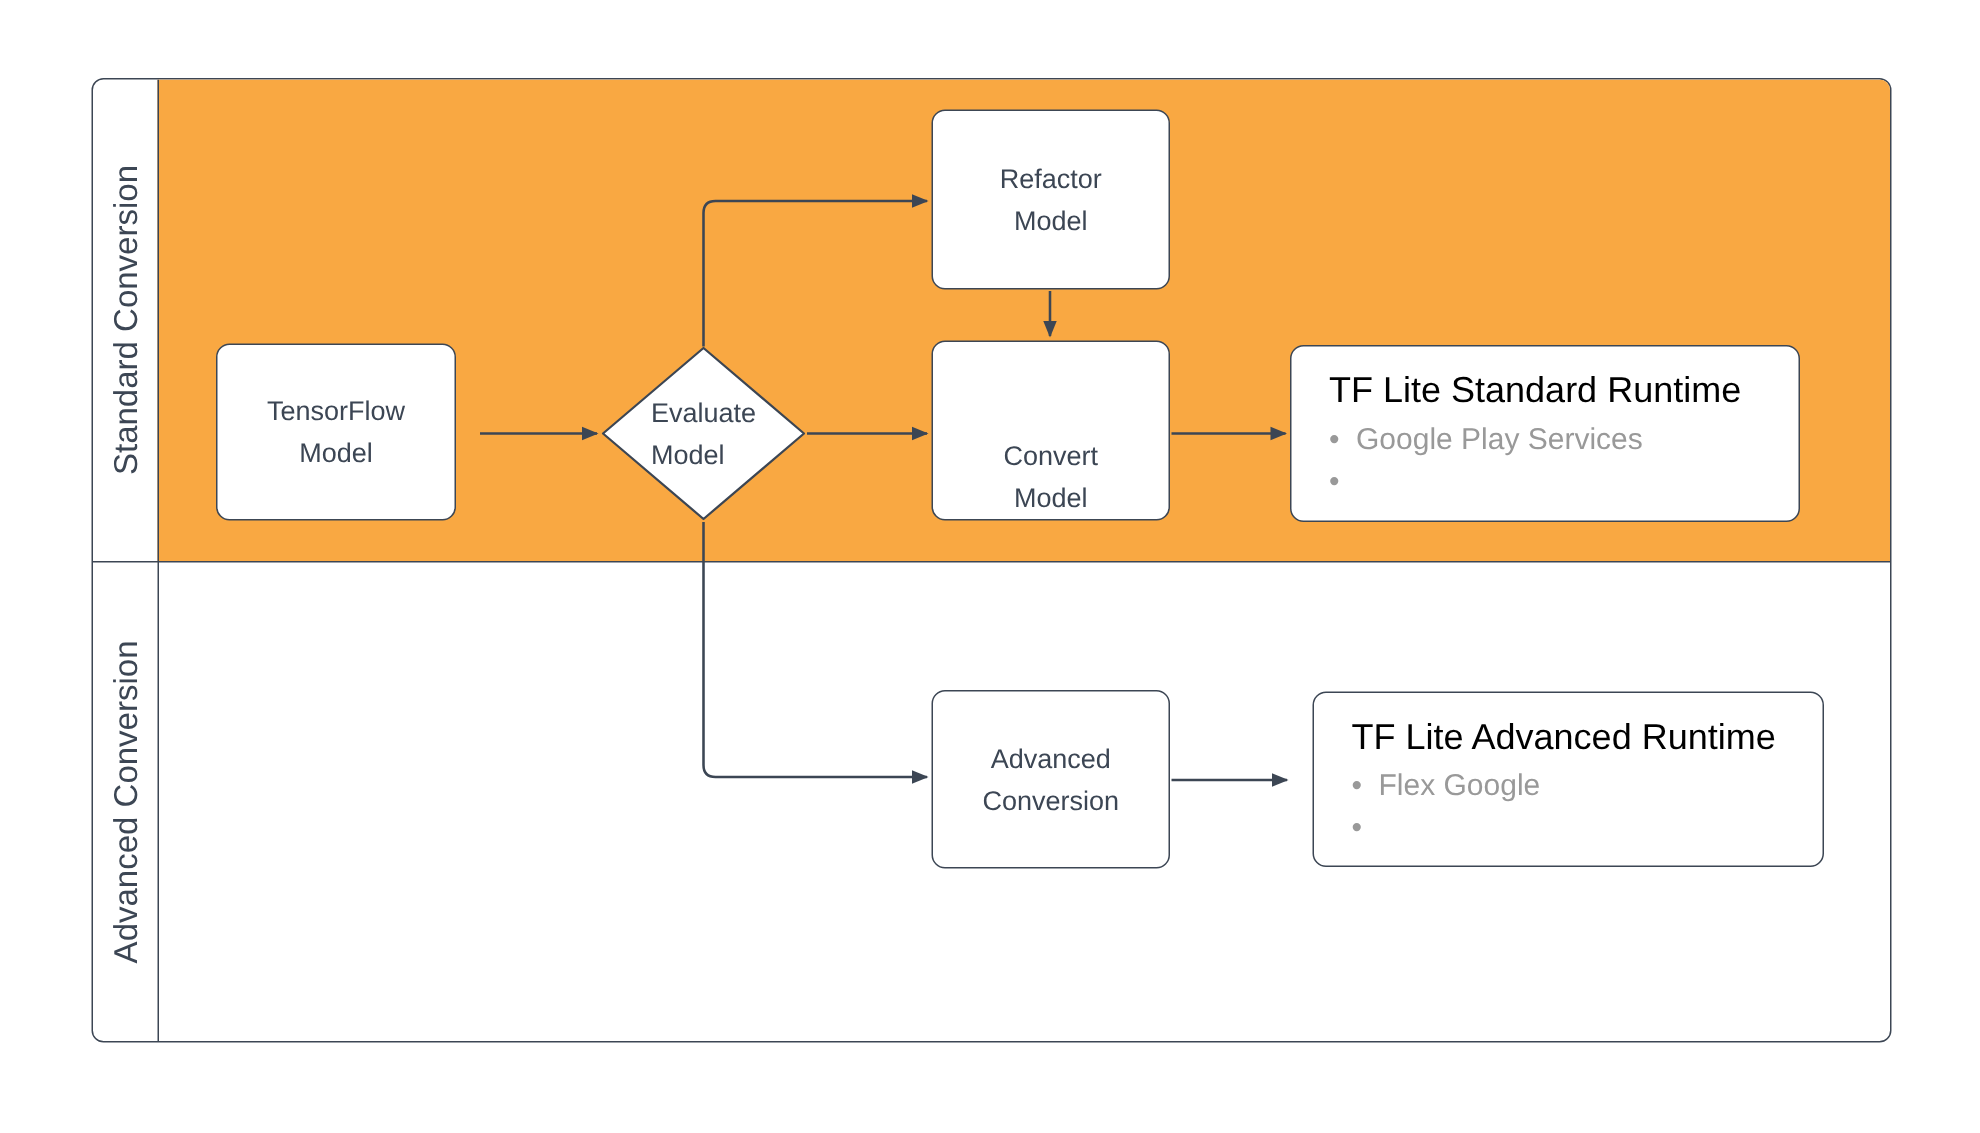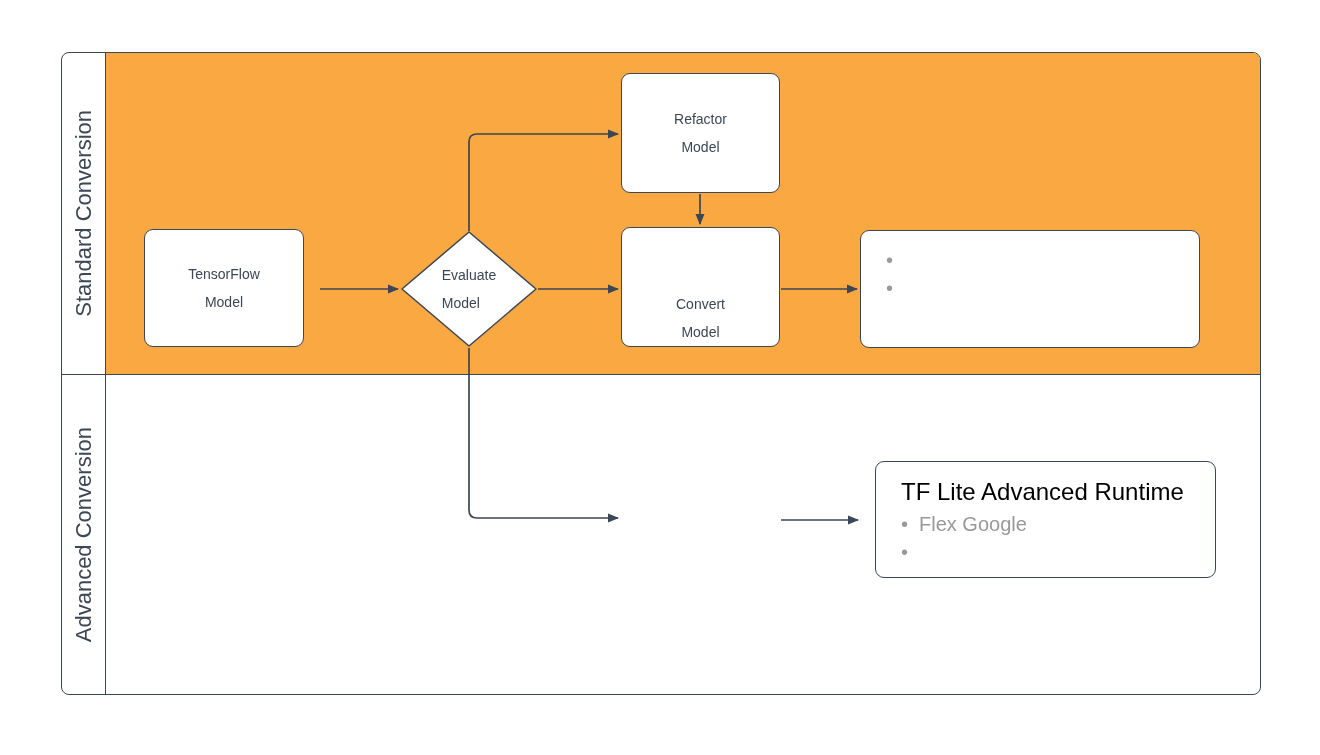--- a/index.html
+++ b/index.html
@@ -59,21 +59,21 @@
   .node{
     position:absolute;
     background:var(--node-fill,#ffffff);
     border:1.5px solid var(--stroke,#3C4654);
     border-radius:9px;
     display:flex;align-items:center;justify-content:center;
     text-align:center;
     box-sizing:border-box;
   }
   .node-label{
-    font-size:14px;line-height:28px;
+    font-size:18px;line-height:28px;
     color:var(--stroke,#3C4654);
     white-space:pre-line;
   }
   #n-tensorflow{left:144px;top:229px;width:160px;height:118px;}
   #n-refactor{left:621px;top:73px;width:159px;height:120px;}
   #n-convert{left:621px;top:227px;width:159px;height:120px;align-items:flex-end;}
   #n-advanced{left:621px;top:460px;width:159px;height:119px;}
   
   .diamond-wrap{
     position:absolute;left:401px;top:231px;width:136px;height:116px;
@@ -156,24 +156,30 @@
   <div class="node" id="n-refactor">
     <div class="node-label">Refactor
 Model</div>
   </div>
 
   <div class="node" id="n-convert">
     <div class="node-label">Convert
 Model</div>
   </div>
 
+  <div class="node" id="n-advanced">
+    <div class="node-label">Advanced
+Conversion</div>
+  </div>
 
   <div class="runtime-box" id="n-std-runtime">
+    <div class="runtime-title">TF Lite Standard Runtime</div>
     <div class="bullet-row">
       <span class="dot">•</span>
+      <span>Google Play Services</span>
     </div>
     <div class="bullet-row">
       <span class="dot">•</span>
     </div>
   </div>
 
   <div class="runtime-box" id="n-adv-runtime">
     <div class="runtime-title">TF Lite Advanced Runtime</div>
     <div class="bullet-row">
       <span class="dot">•</span>

